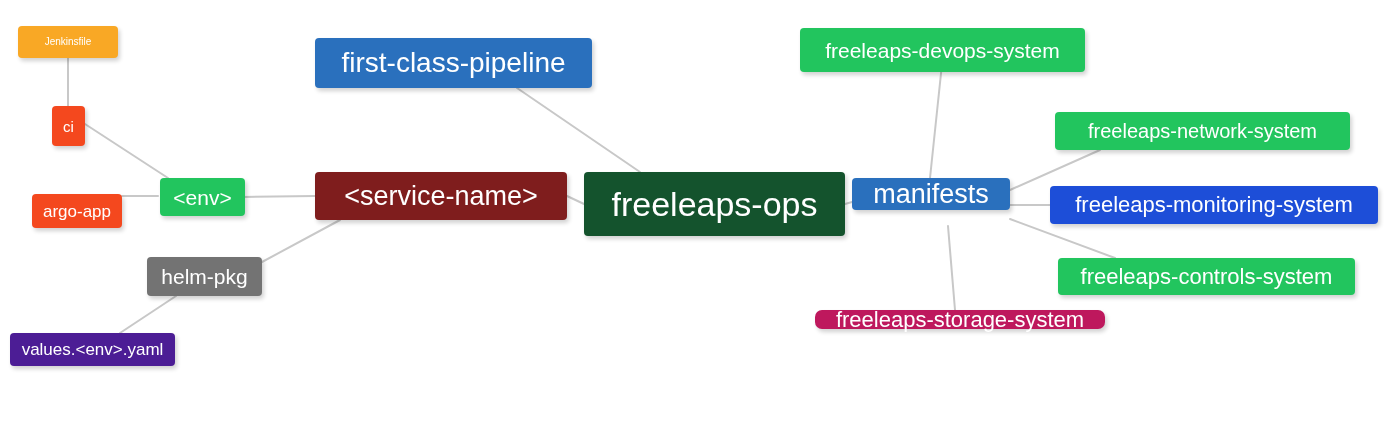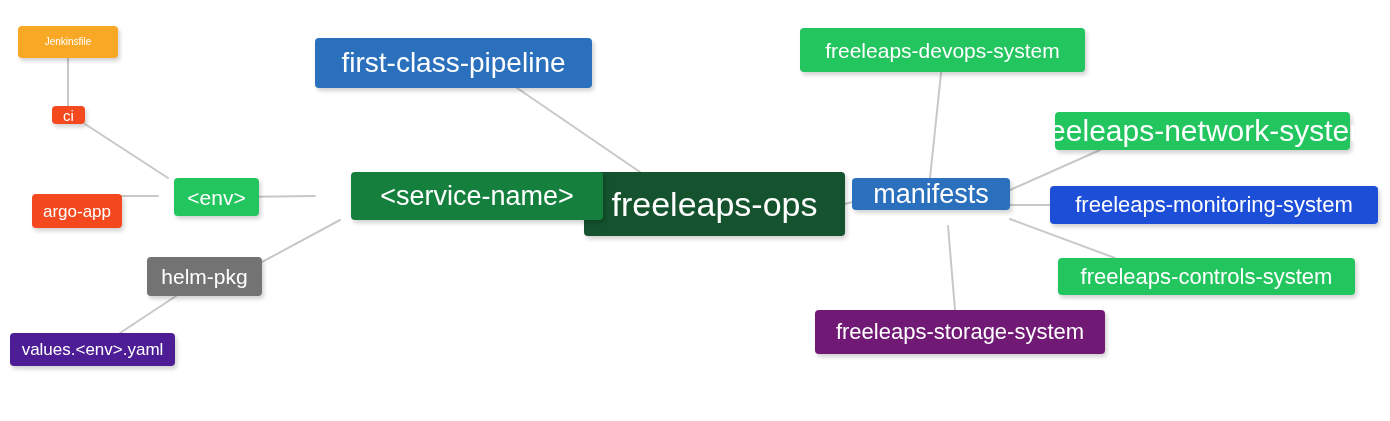--- a/index.html
+++ b/index.html
@@ -59,56 +59,56 @@
       <line x1="930" y1="178" x2="942" y2="64" stroke="#c8c8c8" stroke-width="2" stroke-linecap="round"></line>
       <line x1="1010" y1="190" x2="1100" y2="150" stroke="#c8c8c8" stroke-width="2" stroke-linecap="round"></line>
       <line x1="1010" y1="205" x2="1050" y2="205" stroke="#c8c8c8" stroke-width="2" stroke-linecap="round"></line>
       <line x1="1010" y1="219" x2="1115" y2="258" stroke="#c8c8c8" stroke-width="2" stroke-linecap="round"></line>
       <line x1="948" y1="226" x2="955" y2="310" stroke="#c8c8c8" stroke-width="2" stroke-linecap="round"></line>
     </svg>
   <div id="node-layer">
       <div class="node" style="left: 584px; top: 172px; width: 261px; height: 64px; background: #14532d; font-size: 34px;">
         <span class="node-label">freeleaps-ops</span>
       </div>
-      <div class="node" style="left: 315px; top: 172px; width: 252px; height: 48px; background: #15803d; font-size: 27px; margin-left: 36px;">
+      <div class="node" style="left: 315px; top: 172px; width: 252px; height: 48px; background: #7f1d1d; font-size: 27px;">
         <span class="node-label">&lt;service-name&gt;</span>
       </div>
       <div class="node" style="left: 315px; top: 38px; width: 277px; height: 50px; background: rgb(42, 112, 189); font-size: 28px;">
         <span class="node-label">first-class-pipeline</span>
       </div>
       <div class="node" style="left: 852px; top: 178px; width: 158px; height: 32px; background: rgb(42, 112, 189); font-size: 27px;">
         <span class="node-label">manifests</span>
       </div>
-      <div class="node" style="left: 174px; top: 178px; width: 85px; height: 38px; background: rgb(34, 197, 94); font-size: 21px;">
+      <div class="node" style="left: 160px; top: 178px; width: 85px; height: 38px; background: rgb(34, 197, 94); font-size: 21px;">
         <span class="node-label">&lt;env&gt;</span>
       </div>
       <div class="node" style="left: 147px; top: 257px; width: 115px; height: 39px; background: #737373; font-size: 21px;">
         <span class="node-label">helm-pkg</span>
       </div>
       <div class="node" style="left: 18px; top: 26px; width: 100px; height: 32px; background: rgb(249, 168, 37); font-size: 10px;">
         <span class="node-label">Jenkinsfile</span>
       </div>
-      <div class="node" style="left: 52px; top: 106px; width: 33px; height: 18px; background: rgb(244, 72, 30); font-size: 15px;">
+      <div class="node" style="left: 52px; top: 106px; width: 33px; height: 40px; background: rgb(244, 72, 30); font-size: 15px;">
         <span class="node-label">ci</span>
       </div>
       <div class="node" style="left: 32px; top: 178px; width: 90px; height: 34px; background: rgb(244, 72, 30); font-size: 17px; margin-top: 16px;">
         <span class="node-label">argo-app</span>
       </div>
       <div class="node" style="left: 10px; top: 333px; width: 165px; height: 33px; background: #4c1d95; font-size: 17px;">
         <span class="node-label">values.&lt;env&gt;.yaml</span>
       </div>
       <div class="node" style="left: 800px; top: 28px; width: 285px; height: 44px; background: rgb(34, 197, 94); font-size: 21px;">
         <span class="node-label">freeleaps-devops-system</span>
       </div>
-      <div class="node" style="left: 1055px; top: 112px; width: 295px; height: 38px; background: rgb(34, 197, 94); font-size: 30px;">
+      <div class="node" style="left: 1055px; top: 112px; width: 295px; height: 38px; background: rgb(34, 197, 94); font-size: 20px;">
         <span class="node-label">freeleaps-network-system</span>
       </div>
       <div class="node" style="left: 1050px; top: 186px; width: 328px; height: 38px; background: #1d4ed8; font-size: 22px;">
         <span class="node-label">freeleaps-monitoring-system</span>
       </div>
       <div class="node" style="left: 1058px; top: 258px; width: 297px; height: 37px; background: rgb(34, 197, 94); font-size: 22px;">
         <span class="node-label">freeleaps-controls-system</span>
       </div>
-      <div class="node" style="left: 815px; top: 310px; width: 290px; height: 44px; background: #701a75; font-size: 22px;">
+      <div class="node" style="left: 815px; top: 310px; width: 290px; height: 19px; background: #be185d; font-size: 22px; border-radius: 7px;">
         <span class="node-label">freeleaps-storage-system</span>
       </div>
     </div>
 </div>
 
 </body></html>

